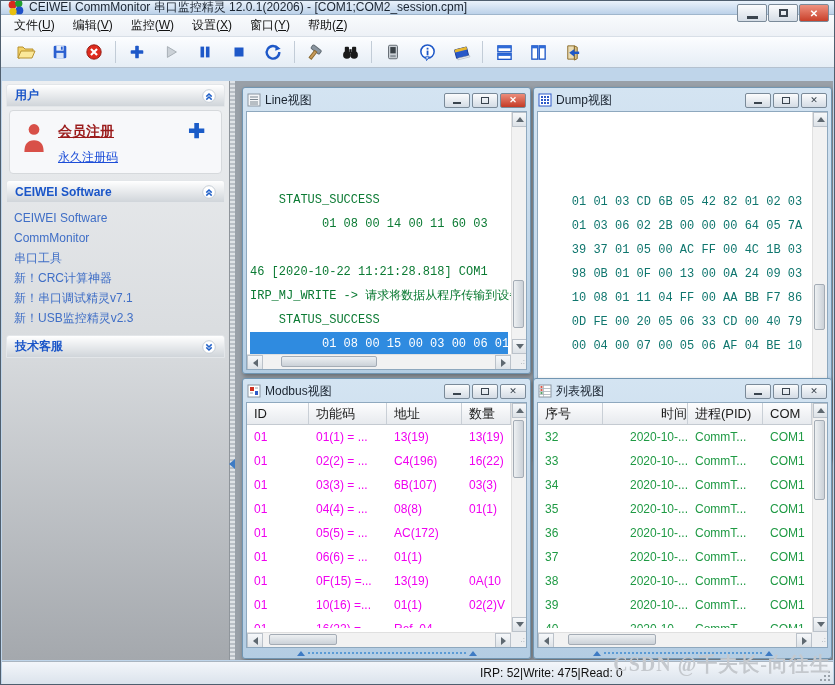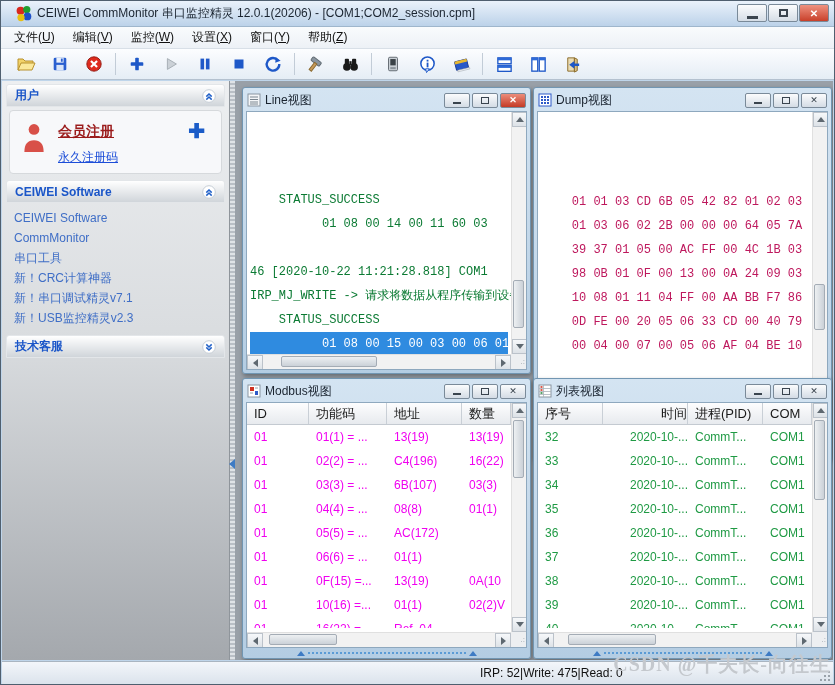--- a/index.html
+++ b/index.html
@@ -1,20 +1,20 @@
 <!DOCTYPE html>
 <html><head>
 <meta charset="utf-8">
 <style>
   * { margin:0; padding:0; box-sizing:border-box; }
   html,body { width:835px; height:685px; font-family:"Liberation Sans",sans-serif; }
   #app { position:relative; width:835px; height:685px; border:1px solid #4F5F6F; background:#BFD5EA; overflow:hidden; }
 
   
-  .titlebar { height:26px; display:flex; align-items:center; padding-left:14px;
+  .titlebar { height:14px; display:flex; align-items:center; padding-left:6px;
     background:linear-gradient(#EAF2FB,#BCD2E9); border-bottom:1px solid #9FB6CC; }
   .app-icon { width:17px; height:17px; margin-right:5px; flex:0 0 auto; }
   .title-text { font-size:12px; color:#1A2430; white-space:nowrap; }
   .winbtns { position:absolute; right:5px; top:3px; display:flex; gap:1px; }
   .wbtn { width:30px; height:18px; border:1px solid #7A8A99; border-radius:2px;
     background:linear-gradient(#FBFCFD,#D5DDE6); display:flex; align-items:center; justify-content:center;
     font-size:10px; color:#3A444E; }
   .wbtn.close { background:linear-gradient(#EE9280,#C9402A); color:#fff; font-weight:bold; }
   .wbtn .minline { width:11px; height:3px; background:#3A444E; margin-top:8px; }
   .wbtn .maxbox { width:9px; height:8px; border:2px solid #3A444E; }
@@ -88,21 +88,21 @@
   .tri-lft   { border-top:4px solid transparent; border-bottom:4px solid transparent; border-right:5px solid #5E6870; }
   .tri-rgt   { border-top:4px solid transparent; border-bottom:4px solid transparent; border-left:5px solid #5E6870; }
   .tri-left  { border-top:5px solid transparent; border-bottom:5px solid transparent; border-right:6px solid #3E7BC4; }
 
   
   .pane { position:absolute; left:0; top:0; right:15px; bottom:15px; overflow:hidden; }
   .mono { font-family:"Liberation Mono",monospace; white-space:pre; }
   .line-content { padding:4px 3px; font-size:12px; line-height:24px; color:#0B7A33; }
   .line-content .line { height:24px; }
   .line-content .line.hl { background:#2F8BE0; color:#fff; }
-  .dump-content { padding:6px 5px; font-size:12px; line-height:24px; color:#be185d; }
+  .dump-content { padding:6px 5px; font-size:12px; line-height:24px; color:#0f766e; }
   .dump-content .line { height:24px; }
 
   
   .grid-head { display:flex; height:22px; background:linear-gradient(#FDFDFE,#E7EAEE);
     border-bottom:1px solid #C4CAD1; font-size:13px; color:#1A1A1A; }
   .gh { line-height:21px; padding-left:7px; border-right:1px solid #C9CFD6; white-space:nowrap; overflow:hidden; }
   .grid-rows { overflow:hidden; }
   .grid-row { display:flex; height:24px; align-items:center; font-size:12px; white-space:nowrap; }
   .grid-row .c { padding-left:7px; overflow:hidden; white-space:nowrap; }
   .modbus .grid-row { color:#F000F0; }

